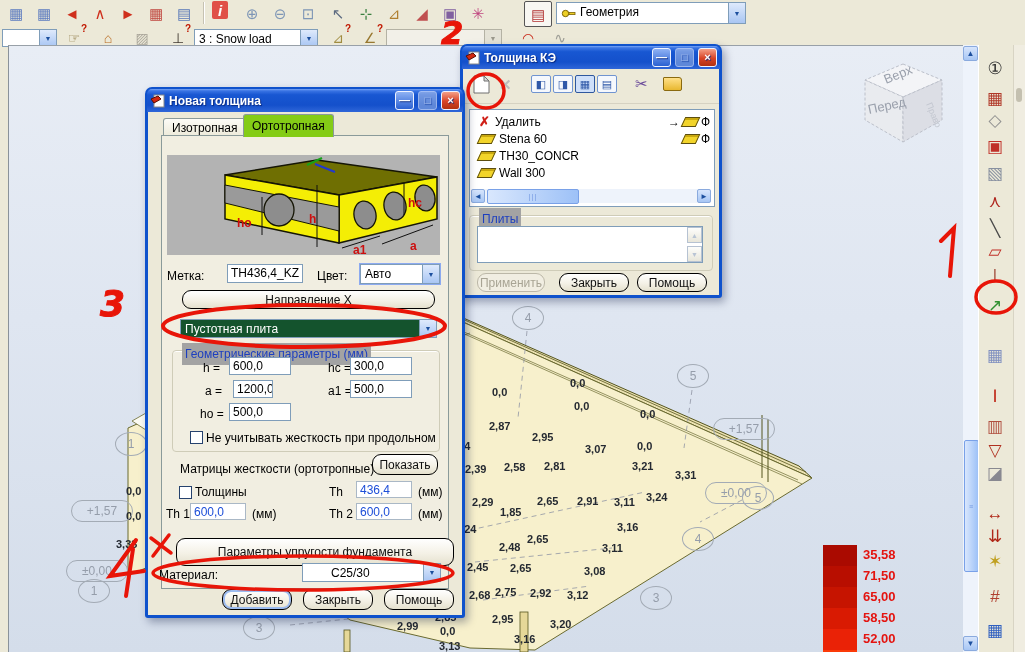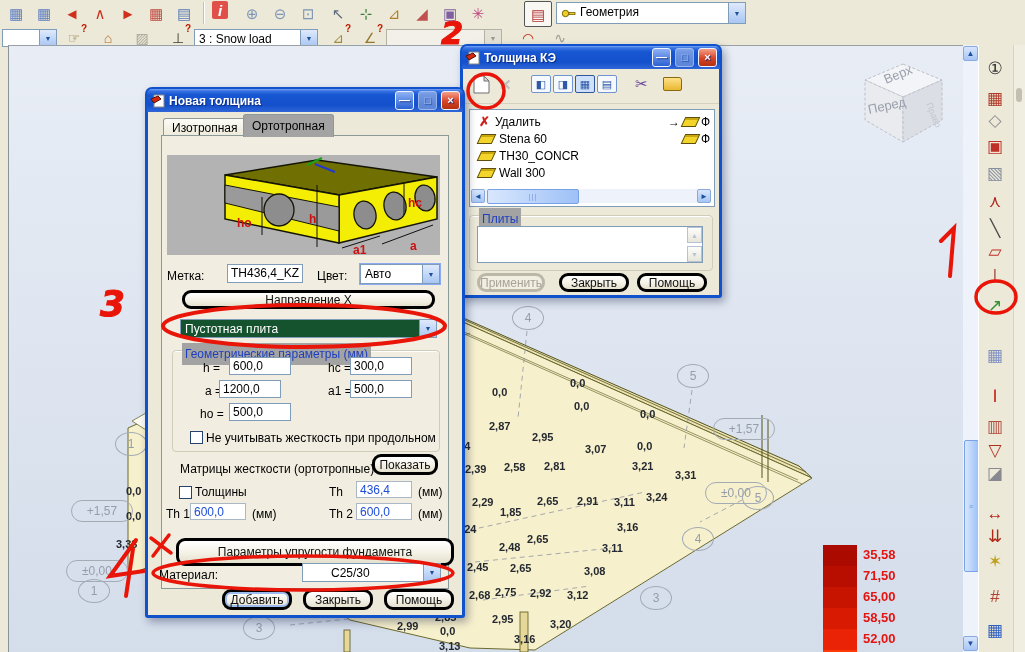--- a/index.html
+++ b/index.html
@@ -36,37 +36,37 @@
   .titlebar{height:23px;margin:-1px -1px 0;background:linear-gradient(180deg,#79a5f5 0%,#3a74e4 8%,#1857d2 25%,#1450cb 70%,#2f66d8 100%);
             border-radius:5px 5px 0 0;display:flex;align-items:center;gap:4px;padding:0 3px;color:#fff;
             font-weight:bold;font-size:12px;text-shadow:1px 1px 1px #0a2a80}
   .titlebar .cap{flex:1;white-space:nowrap;overflow:hidden}
   .tbb{width:17px;height:17px;border-radius:3px;border:1px solid #eef2ff;display:flex;align-items:center;
        justify-content:center;color:#fff;font-size:11px;font-weight:bold;line-height:1}
   .b-min{background:linear-gradient(180deg,#8fb2f4,#2b61d2)}
   .b-max{background:linear-gradient(180deg,#b6c9ef,#87a5de);opacity:.6}
   .b-cls{background:linear-gradient(180deg,#f4a088,#d84326 55%,#b23110)}
   .winicon{width:15px;height:14px}
-  .btn{position:absolute;background:linear-gradient(180deg,#ffffff,#f4f1e6 55%,#e5e1ce);border:3px solid #000000;
+  .btn{position:absolute;background:linear-gradient(180deg,#ffffff,#f4f1e6 55%,#e5e1ce);border:1px solid #000000;
        border-radius:9px;font-size:12px;color:#101010;display:flex;align-items:center;justify-content:center;
        font-family:inherit;box-sizing:border-box}
   .btn.default{box-shadow:inset 0 0 0 2px #9cbcf0}
   .btn.disabled{color:#a8a494;border-color:#bcb8a8;background:#f1eee2}
   .field{position:absolute;background:#fff;border:1px solid #7f9db9;font-size:12px;padding:1px 3px;
          box-sizing:border-box;white-space:nowrap;overflow:hidden}
   .field.disabled{color:#1d4ed8;border-color:#aab8c6}
   .grp{position:absolute;border:1px solid #cfccb8;border-radius:4px;box-shadow:inset 0 1px 0 #fff}
   .grp-cap{position:absolute;background:#a3a3a3;padding:4px 3px;color:#1d3fbf;font-size:12px;white-space:nowrap}
   .lbl{position:absolute;font-size:12px;white-space:nowrap}
   .lbl.blue{color:#1d3fbf}
   .cb{position:absolute;width:11px;height:11px;background:#fff;border:1px solid #26426e}
   .tab{position:absolute;height:18px;padding:0 8px;background:linear-gradient(180deg,#fcfbf6,#ece9d8);
        border:1px solid #8a9a9a;border-bottom:none;border-radius:3px 3px 0 0;font-size:12px;
        display:flex;align-items:center;z-index:1}
-  .tab.active{height:22px;background:#a3a3a3;z-index:3}
+  .tab.active{height:22px;background:#84cc16;z-index:3}
   .tabpage{position:absolute;background:#f1eee1;border:1px solid #8a9a9a;z-index:2}
   
   .view-btn{position:absolute;width:20px;height:18px;border:1px solid #7094d0;background:#f5f8fd;display:flex;
             align-items:center;justify-content:center;font-size:11px;color:#2f58a8;border-radius:2px;box-sizing:border-box}
   .view-btn.active{background:#cfe0fa;border-color:#2f589e}
   .fe-list{position:absolute;background:#fff;border:1px solid #7f9db9;overflow:hidden}
   .fe-row{height:17px;display:flex;align-items:center;font-size:12px;gap:5px;padding-left:9px;white-space:nowrap}
   .slab-ico{display:inline-block;width:13px;height:8px;background:#f2d42a;border:1px solid #5c4e10;
             transform:skewX(-25deg);box-shadow:inset 0 2px 0 #c9a80e;flex:0 0 auto}
   .hscroll,.vscroll{position:absolute;background:#eef3fb}
@@ -439,21 +439,21 @@
     </div>
 
     <div class="grp" style="left:24px;top:260px;width:266px;height:100px;z-index:3"></div>
     <div class="grp-cap lbl blue" style="left:34px;top:253px;z-index:4">Геометрические параметры (мм)</div>
     <div id="geom-fields">
         <div class="lbl" style="left: 55px; top: 271px; z-index: 4;">h  =</div>
         <div class="field" style="left: 81px; top: 267px; width: 62px; height: 18px; z-index: 4;">600,0</div>
         <div class="lbl" style="left: 180px; top: 271px; z-index: 4;">hc  =</div>
         <div class="field" style="left: 202px; top: 267px; width: 62px; height: 18px; z-index: 4;">300,0</div>
         <div class="lbl" style="left: 57px; top: 294px; z-index: 4;">a  =</div>
-        <div class="field" style="left: 71px; top: 290px; width: 62px; height: 18px; z-index: 4;">1200,0</div>
+        <div class="field" style="left: 85px; top: 290px; width: 40px; height: 18px; z-index: 4;">1200,0</div>
         <div class="lbl" style="left: 180px; top: 294px; z-index: 4;">a1  =</div>
         <div class="field" style="left: 202px; top: 290px; width: 62px; height: 18px; z-index: 4;">500,0</div>
         <div class="lbl" style="left: 52px; top: 317px; z-index: 4;">ho  =</div>
         <div class="field" style="left: 81px; top: 313px; width: 62px; height: 18px; z-index: 4;">500,0</div>
       </div>
 
     <div class="cb" style="left:42px;top:341px;z-index:4"></div>
     <div class="lbl" style="left:58px;top:341px;width:230px;overflow:hidden;z-index:4">Не учитывать жесткость при продольном и</div>
 
     <div class="lbl" style="left:32px;top:372px;z-index:3">Матрицы жесткости  (ортотропные)</div>

